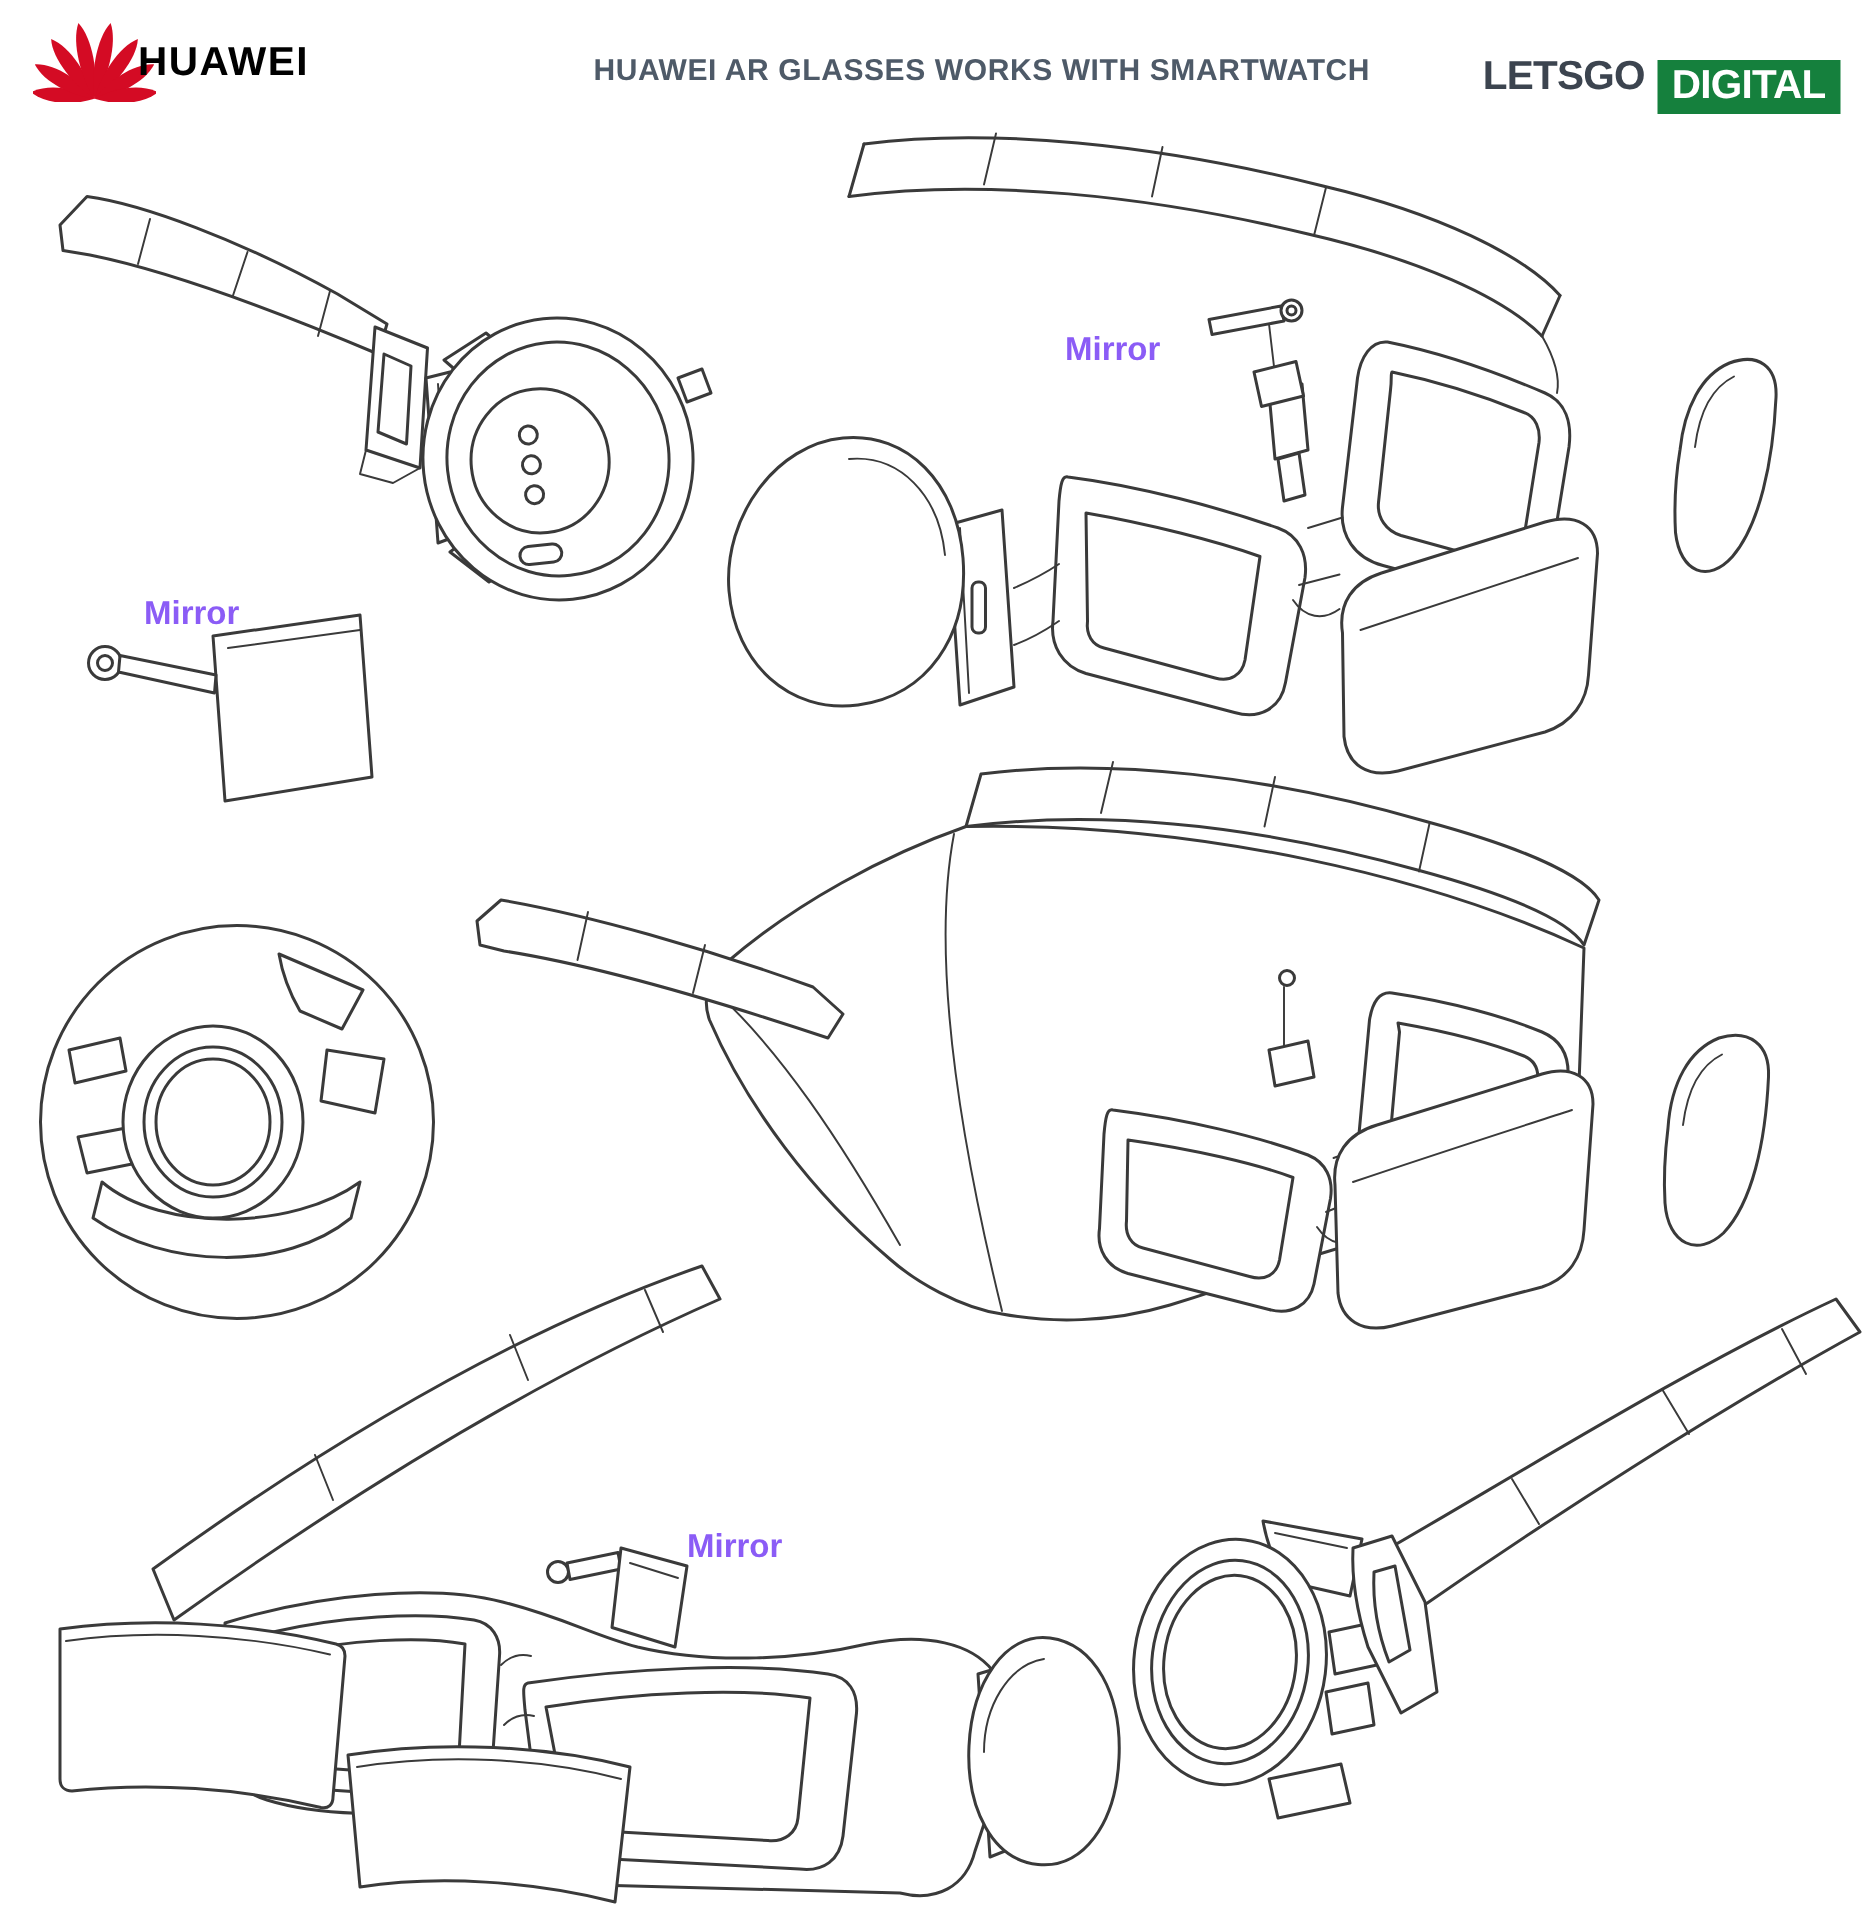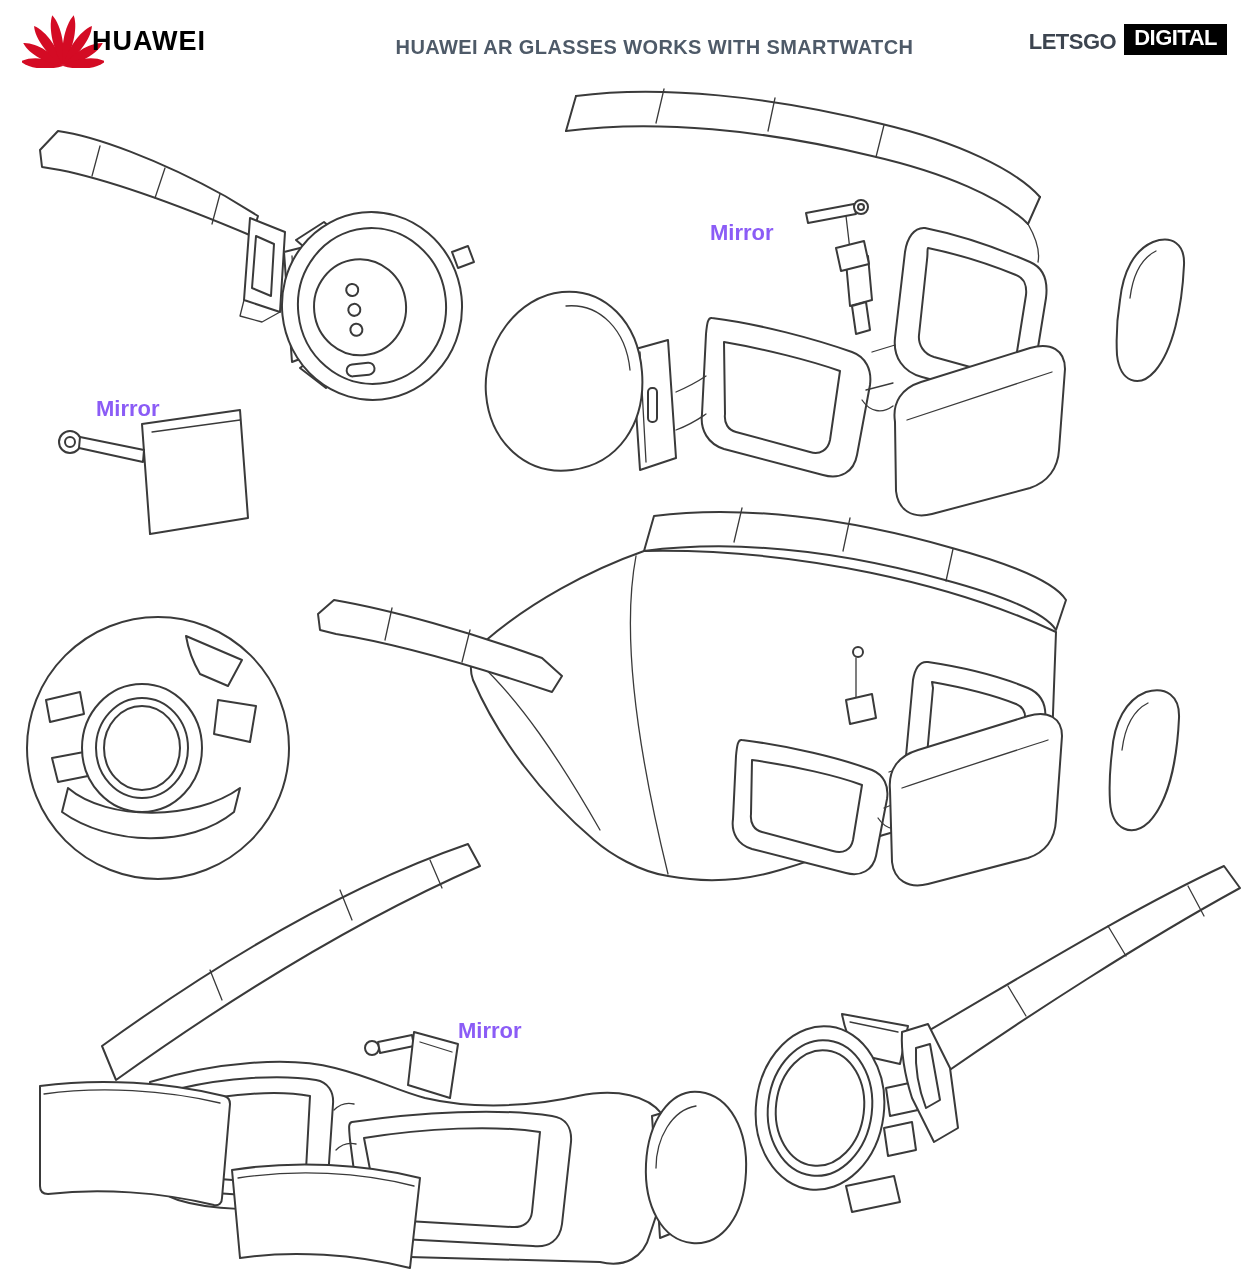--- a/index.html
+++ b/index.html
@@ -5,24 +5,24 @@
   html,body{margin:0;padding:0;background:#fff;}
   .page{position:relative;width:1245px;height:1280px;background:#ffffff;overflow:hidden;
         font-family:"Liberation Sans", sans-serif;}
   
   .hdr{position:absolute;top:0;left:0;width:100%;height:78px;}
   .hw-logo{position:absolute;left:22px;top:8px;}
   .hw-word{position:absolute;left:92px;top:26px;font-size:27px;font-weight:bold;color:#000;
            letter-spacing:1px;}
   .title{position:absolute;left:0;top:36px;width:100%;text-align:center;font-size:20px;
          font-weight:bold;color:#4e5a68;letter-spacing:.4px;padding-left:32px;}
-  .pub{position:absolute;right:18px;top:24px;display:flex;align-items:flex-end;
-       font-size:22px;font-weight:800;letter-spacing:-0.5px;}
+  .pub{position:absolute;right:18px;top:24px;display:flex;align-items:center;
+       font-size:27px;font-weight:800;letter-spacing:-0.5px;}
   .pub .letsgo{color:#3c444f;}
-  .pub .digital{margin-left:8px;background:#000000;color:#fff;padding:1px 10px 4px;}
+  .pub .digital{margin-left:8px;background:#15803d;color:#fff;padding:1px 10px 4px;margin-top:16px;}
   
   .art{position:absolute;left:0;top:0;}
   .art path,.art circle,.art ellipse,.art rect{stroke:#3a3a3a;stroke-width:2;fill:none;
         stroke-linejoin:round;stroke-linecap:round;}
   .art .w{fill:#ffffff;}
   .art .thin{stroke-width:1.3;}
   .mlabel{position:absolute;font-size:22px;font-weight:bold;color:#8b5cf6;}
 </style>
 </head>
 <body>

